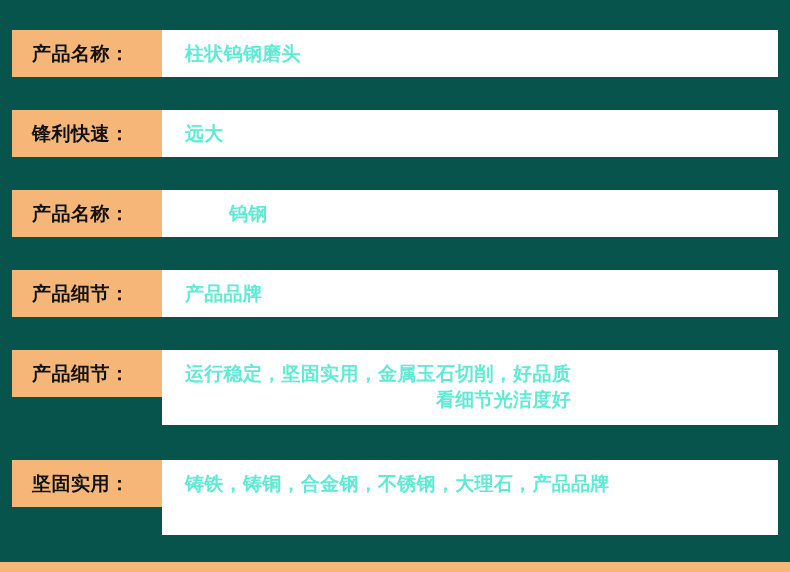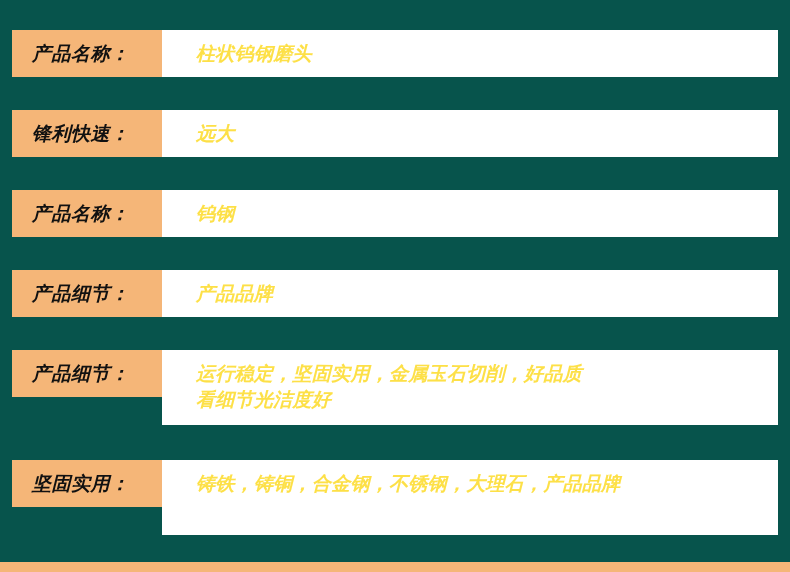--- a/index.html
+++ b/index.html
@@ -15,21 +15,20 @@
     position: relative;
   }
 
   #spec-sheet {
     position: absolute;
     left: 0;
     top: 0;
     width: 664px;
     height: 572px;
     background: #07544c;
-    font-style: italic;
   }
 
   .spec-row {
     position: absolute;
     left: 12px;
     width: 766px;
   }
 
   
   .value-panel {
@@ -59,27 +58,28 @@
     color: #111111;
     font-size: 19px;
     font-weight: bold;
     letter-spacing: 0.5px;
     line-height: 1;
     white-space: nowrap;
   }
 
   .value-text {
     position: absolute;
-    left: 184px;
-    color: #fde047;
+    left: 173px;
+    color: #5eead4;
     font-size: 19px;
     font-weight: bold;
     line-height: 26px;
     white-space: pre-line;
     letter-spacing: 0.3px;
+    text-align: right;
   }
 
   
   .row-h-short { height: 47px; }
   .row-h-tall  { height: 75px; }
 
   .bottom-strip {
     position: absolute;
     left: 0;
     top: 562px;
@@ -107,21 +107,21 @@
       <span class="label-text">锋利快速：</span>
     </div>
     <div class="value-text" style="top:11px;">远大</div>
   </div>
 
   <div class="spec-row" style="top:190px;">
     <div class="value-panel row-h-short"></div>
     <div class="label-chip">
       <span class="label-text">产品名称：</span>
     </div>
-    <div class="value-text" style="top:11px;">钨钢</div>
+    <div class="value-text" style="top:11px;margin-left:44px;">钨钢</div>
   </div>
 
   <div class="spec-row" style="top:270px;">
     <div class="value-panel row-h-short"></div>
     <div class="label-chip">
       <span class="label-text">产品细节：</span>
     </div>
     <div class="value-text" style="top:11px;">产品品牌</div>
   </div>
 

